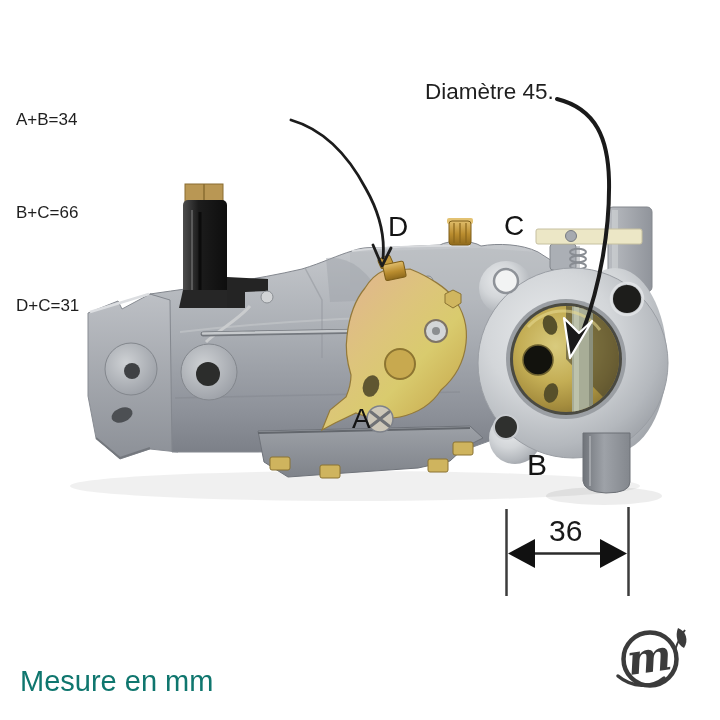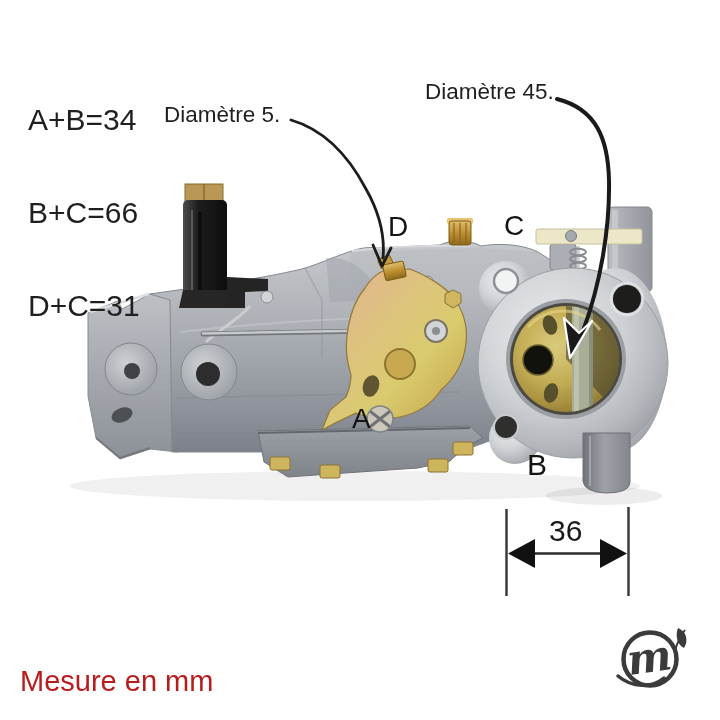--- a/index.html
+++ b/index.html
@@ -2,31 +2,31 @@
 <html><head>
 <meta charset="utf-8">
 <style>
   html,body{margin:0;padding:0;background:#ffffff;}
   .stage{
     position:relative;width:720px;height:720px;background:#ffffff;overflow:hidden;
     font-family:"Liberation Sans",sans-serif;color:#1c1c1c;
   }
   .stage svg{position:absolute;left:0;top:0;}
   .txt{position:absolute;white-space:pre;}
-  .equations{left:28px;top:42px;font-size:30px;line-height:31px;color:#1f1f1f;}
+  .equations{left:16px;top:42px;font-size:17px;line-height:31px;color:#1f1f1f;}
   .callout{font-size:22.5px;color:#1f1f1f;}
   .callout-5{left:164px;top:102px;}
   .callout-26{left:425px;top:79px;}
   .marker{font-size:28px;color:#141414;}
   .marker-d{left:388px;top:211px;}
   .marker-c{left:504px;top:210px;}
   .marker-a{left:352px;top:403px;}
   .marker-b{left:527px;top:448px;font-size:30px;}
   .dim-label{left:549px;top:514px;font-size:30px;color:#1a1a1a;}
-  .note{left:20px;top:665px;font-size:29px;color:#b91c1c;}
+  .note{left:20px;top:665px;font-size:29px;color:#0f766e;}
   .logo{position:absolute;left:592px;top:622px;width:116px;text-align:center;}
   .logo .brand{font-size:17.5px;font-weight:bold;letter-spacing:.3px;color:#3b3b3b;margin-top:-2px;}
 </style>
 </head>
 <body>
 
 <div class="stage">
 
   <svg width="720" height="720" viewBox="0 0 720 720">
     <defs>
@@ -220,21 +220,20 @@
       <polygon points="627,553.5 600,539 600,568" fill="#111111"></polygon>
     </g>
   </svg>
 
   <div class="txt equations">
     <div>A+B=34</div>
     <div>B+C=66</div>
     <div>D+C=31</div>
   </div>
 
-  <div class="txt callout callout-5">Diamètre 5.</div>
   <div class="txt callout callout-26">Diamètre 45.</div>
 
   <div class="txt marker marker-d">D</div>
   <div class="txt marker marker-c">C</div>
   <div class="txt marker marker-a">A</div>
   <div class="txt marker marker-b">B</div>
 
   <div class="txt dim-label">36</div>
 
   <div class="txt note">Mesure en mm</div>

